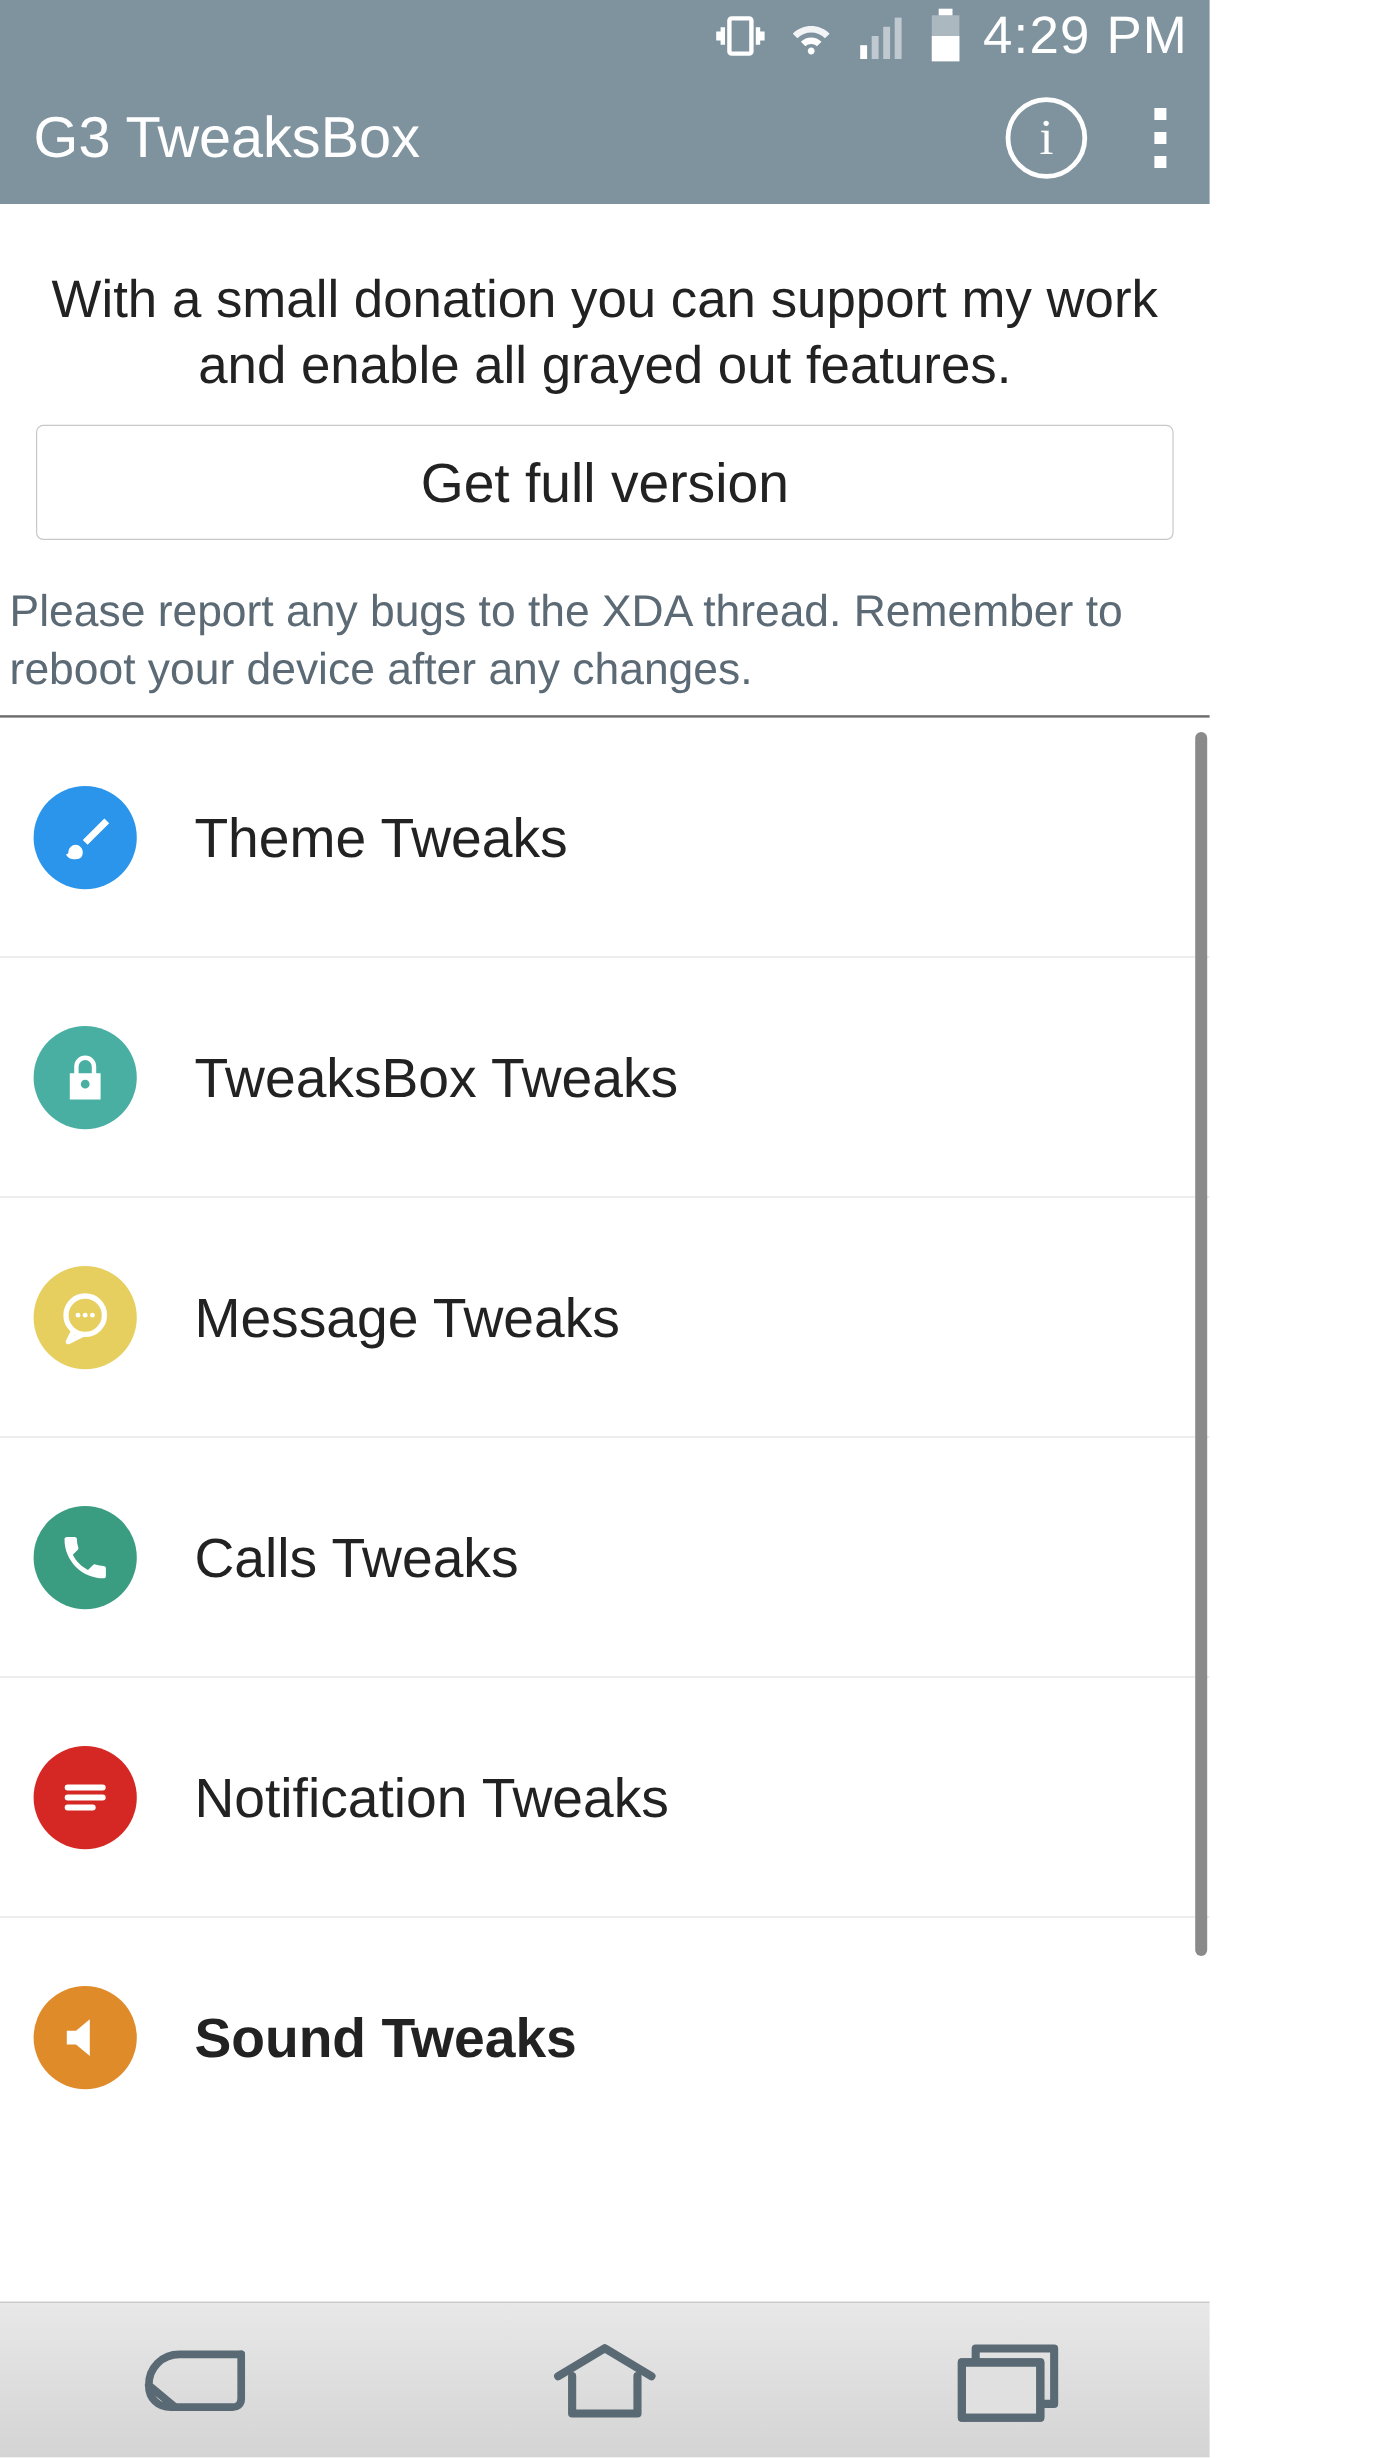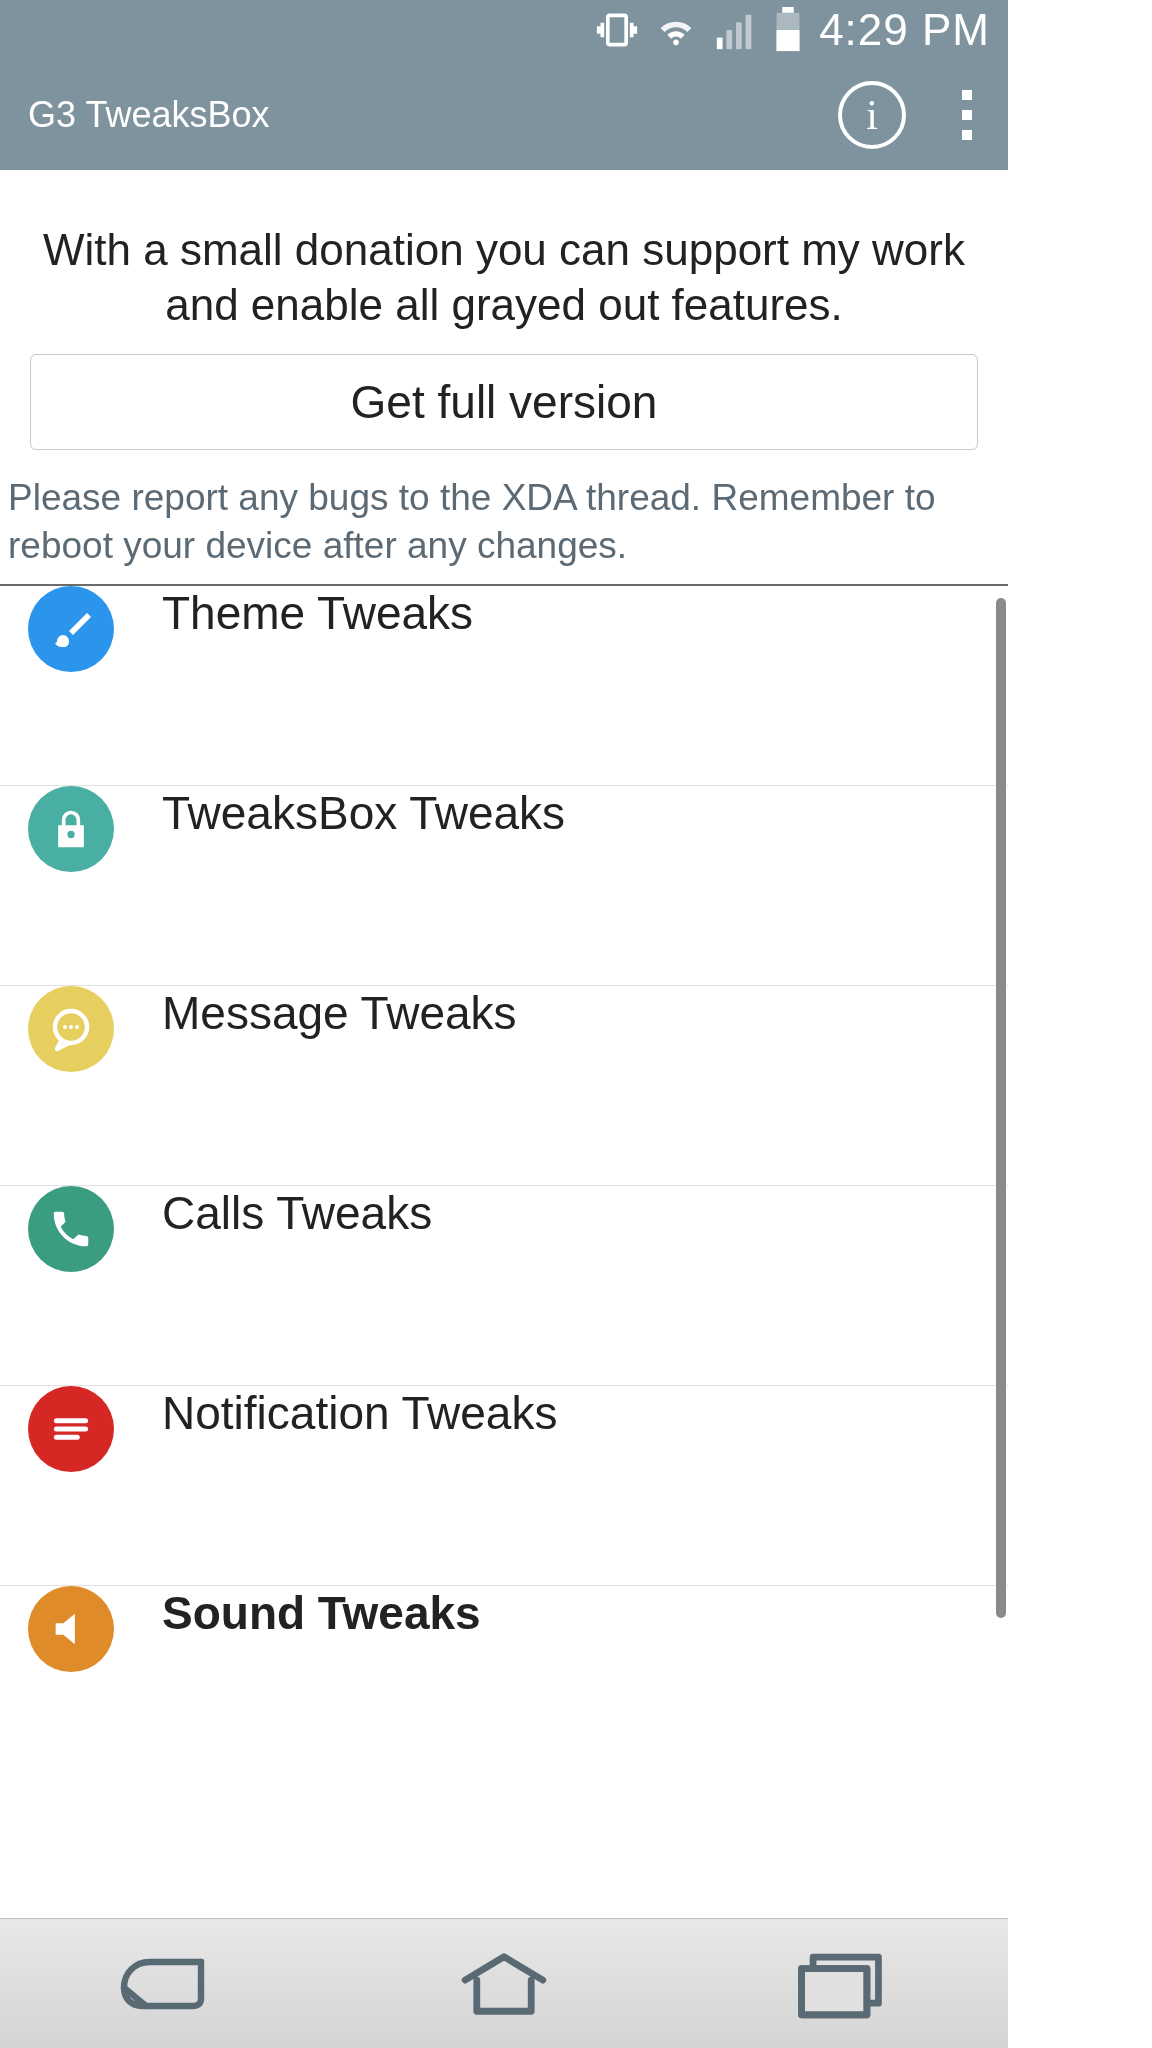--- a/index.html
+++ b/index.html
@@ -7,38 +7,38 @@
   .screen { width:1008px; height:2048px; display:flex; flex-direction:column; position:relative; }
 
   
   .statusbar { height:60px; background:#7f939f; display:flex; align-items:center; justify-content:flex-end; padding:0 18px; gap:16px; color:#fff; }
   .statusbar .time { font-size:44px; font-weight:400; letter-spacing:1px; }
   .status-icons { display:flex; align-items:center; gap:14px; }
   .status-icons svg { display:block; }
 
   
   .appbar { height:110px; background:#7f939f; display:flex; align-items:center; padding:0 28px; color:#fff; }
-  .appbar-title { font-size:36px; font-weight:400; flex:1; }
+  .appbar-title { font-size:48px; font-weight:400; flex:1; }
   .appbar-actions { display:flex; align-items:center; gap:48px; }
   .info-circle { width:68px; height:68px; border:4px solid #fff; border-radius:50%; display:flex; align-items:center; justify-content:center; font-size:42px; font-family: Georgia, serif; }
   .overflow { display:flex; flex-direction:column; gap:10px; padding:4px 8px; }
   .overflow span { width:10px; height:10px; background:#fff; }
 
   
   .donation { padding:20px 24px 16px 24px; text-align:center; }
   .donation-text { font-size:44px; line-height:1.25; color:#222;margin-top:32px; }
-  .full-btn { margin:22px 6px 0 6px; border:1px solid #c8c8c8; border-radius:6px; height:96px; display:flex; align-items:center; justify-content:center; font-size:46px; color:#222; background:#fff; }
+  .full-btn { margin:22px 6px 12px 6px; border:1px solid #c8c8c8; border-radius:6px; height:96px; display:flex; align-items:center; justify-content:center; font-size:46px; color:#222; background:#fff; }
 
   .report { padding:8px 12px 14px 8px; font-size:37px; line-height:1.3; color:#5b6a74; border-bottom:2px solid #6b6b6b; }
 
   
   .list { flex:1; position:relative; }
   .scrollbar { position:absolute; right:2px; top:12px; width:10px; height:1020px; background:#8a8a8a; border-radius:5px; }
 
-  .item { display:flex; align-items:flex-start; height:200px; padding:0 28px; border-bottom:1px solid #e2e2e2; gap:48px; }
+  .item { display:flex; align-items:center; height:200px; padding:0 28px; border-bottom:1px solid #e2e2e2; gap:48px; }
   .item:last-child { border-bottom:none;font-weight:bold; }
   .icon-circle { width:86px; height:86px; border-radius:50%; display:flex; align-items:center; justify-content:center; flex-shrink:0; }
   .item-label { font-size:46px; color:#222; }
 
   .c-blue  { background:#2a95eb; }
   .c-teal  { background:#4aafa3; }
   .c-green { background:#3a9c80; }
   .c-yellow{ background:#e6cf5f; }
   .c-red   { background:#d52824; }
   .c-orange{ background:#e08b29; }

